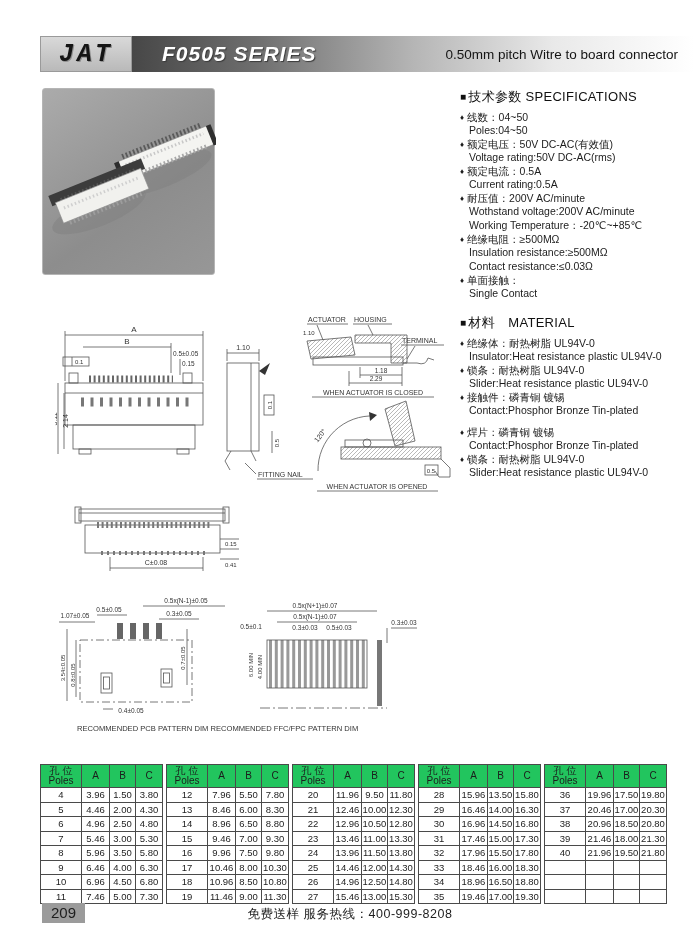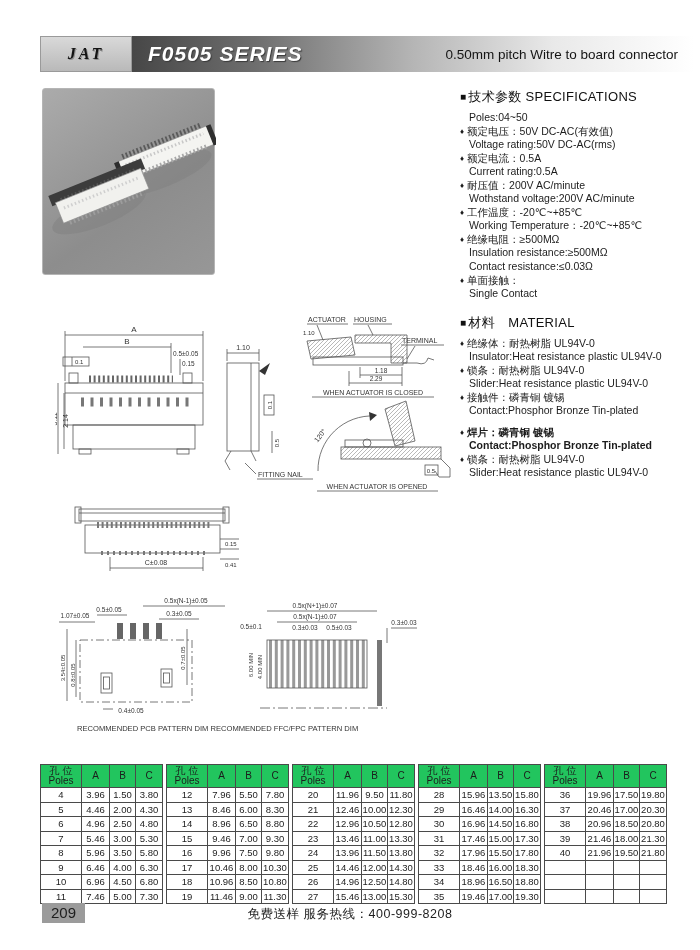--- a/index.html
+++ b/index.html
@@ -9,47 +9,47 @@
     font-family:"Liberation Sans","DejaVu Sans",sans-serif; color:#222;
     outline:1px solid #e2e2e2;
   }
   
   .header { position:absolute; left:40px; top:36px; right:6px; height:36px; display:flex; align-items:stretch; }
   .logo-box {
     width:92px; background:linear-gradient(#d9d9d9,#b9b9b9); border:1px solid #9a9a9a;
     display:flex; align-items:center; justify-content:center;
   }
   .logo-text {
-    font-family:Liberation Serif, serif; font-style:italic; font-weight:bold;
-    font-size:16px; color:#141414; letter-spacing:3px; text-shadow:1px 1px 0 #8f8f8f;
+    font-family:Liberation Mono, monospace; font-style:italic; font-weight:bold;
+    font-size:25px; color:#141414; letter-spacing:3px; text-shadow:1px 1px 0 #8f8f8f;
   }
   .series-bar {
     flex:1; display:flex; align-items:center;
     background:linear-gradient(90deg,#474747 0%,#6e6e6e 22%,#b5b5b5 50%,#e9e9e9 75%,#ffffff 100%);
   }
   .series-title {
-    padding-left:16px; font-size:21px; font-weight:bold; font-style:italic; color:#fff;
+    padding-left:30px; font-size:21px; font-weight:bold; font-style:italic; color:#fff;
     letter-spacing:1px; text-shadow:1px 1px 1px #3a3a3a;
   }
   .series-sub { margin-left:auto; padding-right:16px; font-size:13.5px; color:#141414;text-align:center; }
   
   .photo {
     position:absolute; left:42px; top:88px; width:173px; height:187px;
     background:linear-gradient(145deg,#ababab,#8d8d8d 60%,#979797); border:1px solid #b5b5b5; border-radius:3px;
   }
   
   .right-col { position:absolute; left:460px; top:88px; width:238px; }
   .sec-head { font-size:13px; color:#111; margin-bottom:5px; letter-spacing:0.3px; }
   .sec-head .sq { font-size:10px; vertical-align:1px; margin-right:2px; }
   .spec-item { margin-bottom:1px; }
   .line-cn { font-size:10.5px; line-height:13px; color:#1c1c1c; }
   .line-cn .dia { font-size:8px; margin-right:3px; vertical-align:1px; }
   .line-en { font-size:10.5px; line-height:13px; color:#1c1c1c; padding-left:9px; }
   .material-sec { margin-top:14px; }
-  .material-sec .spec-item:nth-of-type(4) { margin-top:9px;font-weight:bold; }
+  .material-sec .spec-item:nth-of-type(4) { margin-top:9px; }
   
   .tech { position:absolute; left:55px; top:313px; width:400px; height:437px; }
   svg text { stroke:none; fill:#333; font-family:"Liberation Sans","DejaVu Sans",sans-serif; }
   
   .tables { position:absolute; left:40px; top:764px; display:flex; gap:3px; }
   table.ptable { border-collapse:collapse; background:#fff; }
   table.ptable th, table.ptable td {
     border:1px solid #4a4a4a; text-align:center; vertical-align:middle;
     font-weight:normal; color:#1c1c1c;
   }
@@ -104,40 +104,40 @@
 
 <div class="right-col">
   <div>
     <div class="sec-head">
       <span class="sq">■</span><span>技术参数</span> <span>SPECIFICATIONS</span>
     </div>
     <div class="spec-list">
 
 
         <div class="spec-item">
+          <div class="line-cn"><span class="dia">♦</span><span>线数：04~50</span></div>
           <div class="line-en">Poles:04~50</div>
         </div>
 
         <div class="spec-item">
           <div class="line-cn"><span class="dia">♦</span><span>额定电压：50V DC-AC(有效值)</span></div>
           <div class="line-en">Voltage rating:50V DC-AC(rms)</div>
         </div>
 
         <div class="spec-item">
           <div class="line-cn"><span class="dia">♦</span><span>额定电流：0.5A</span></div>
           <div class="line-en">Current rating:0.5A</div>
         </div>
 
         <div class="spec-item">
           <div class="line-cn"><span class="dia">♦</span><span>耐压值：200V AC/minute</span></div>
           <div class="line-en">Wothstand voltage:200V AC/minute</div>
         </div>
 
         <div class="spec-item">
-          <div class="line-cn"><span class="dia">♦</span><span>工作温度：-20℃~+85℃</span></div>
           <div class="line-en">Working Temperature：-20℃~+85℃</div>
         </div>
 
         <div class="spec-item">
           <div class="line-cn"><span class="dia">♦</span><span>绝缘电阻：≥500MΩ</span></div>
           <div class="line-en">Insulation resistance:≥500MΩ</div>
         </div>
 
         <div class="spec-item">
           <div class="line-en">Contact resistance:≤0.03Ω</div>

